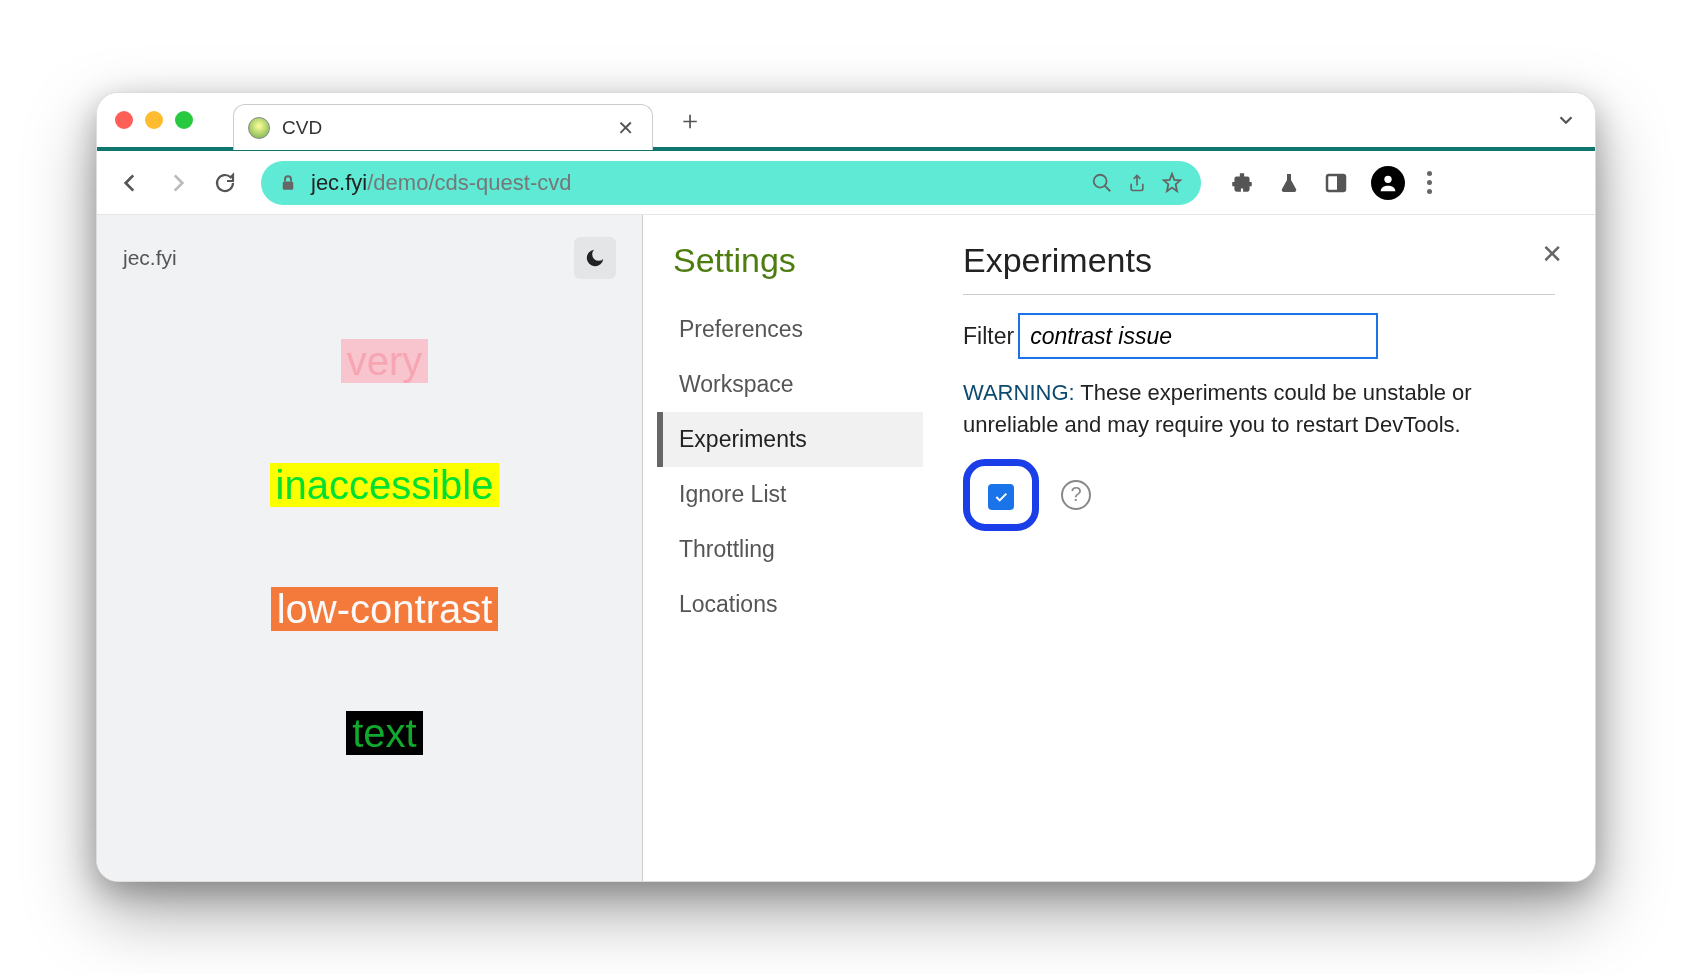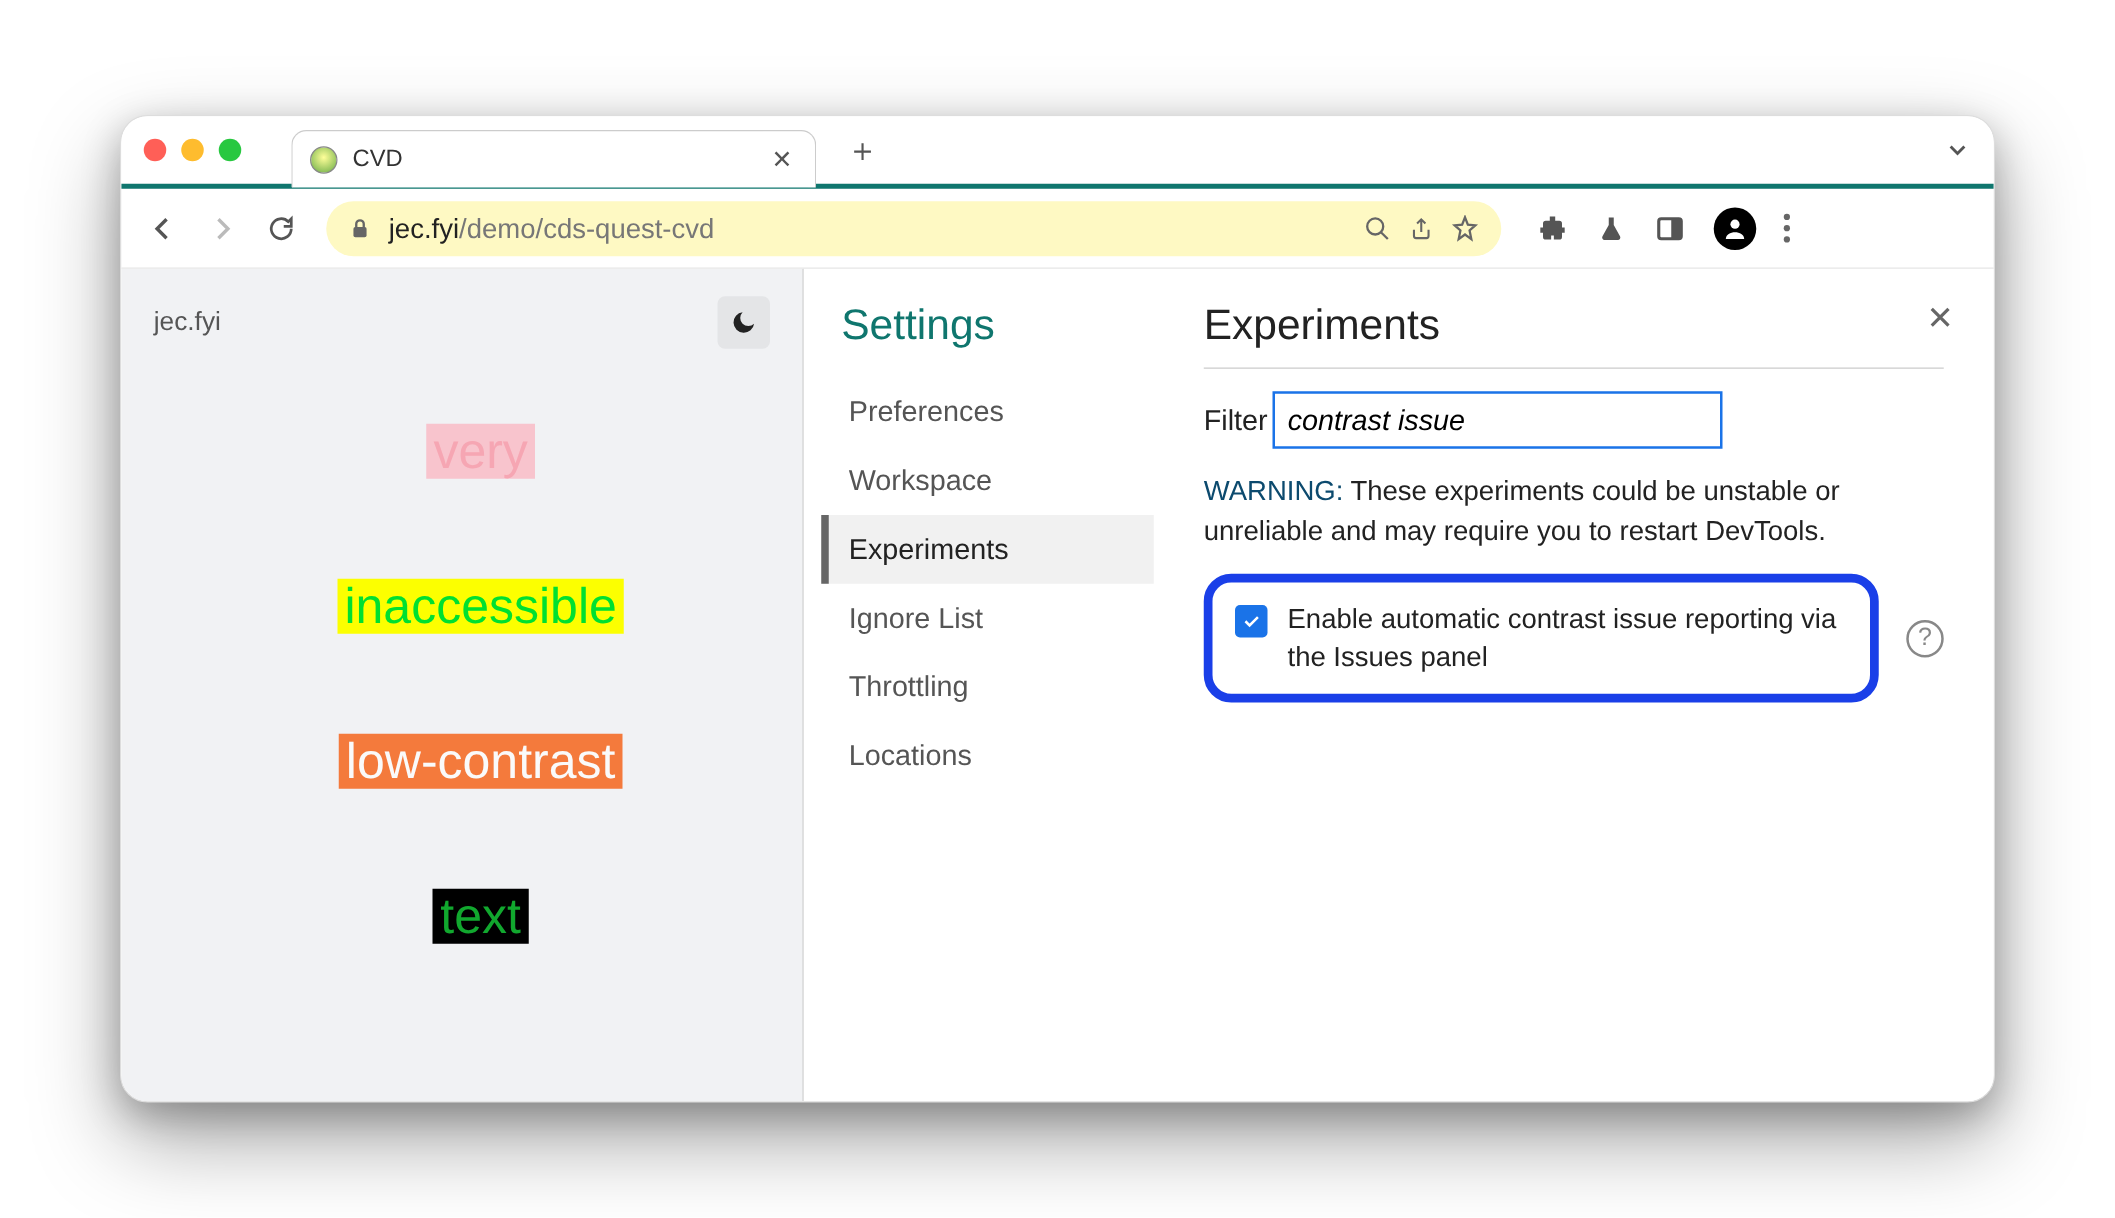--- a/index.html
+++ b/index.html
@@ -75,21 +75,21 @@
     gap: 18px;
     border-bottom: 1px solid #e5e5e5;
     color: #555;
   }
   .navbtn { width: 30px; text-align:center; color:#555; cursor:pointer; }
   .navbtn.disabled { color: #bbb; }
   .omnibox {
     flex: 1;
     max-width: 940px;
     height: 44px;
-    background: #fef9c3;
+    background: #5eead4;
     border-radius: 22px;
     display: flex;
     align-items: center;
     padding: 0 18px;
     gap: 14px;
     font-size: 22px;
     color: #555;
   }
   .omnibox .lock { color: #666; }
   .omnibox .url .host { color: #222; }
@@ -131,21 +131,21 @@
   .devtools {
     flex: 1;
     background: #fff;
     display: flex;
     padding: 26px 30px 0 30px;
     gap: 40px;
     position: relative;
   }
   .close-x { position:absolute; top: 24px; right: 32px; font-size: 26px; color: #666; cursor:pointer;}
   .sidebar { width: 250px; }
-  .settings-title { font-size: 34px; color: #0f766e; font-weight: 400; margin-bottom: 22px;}
+  .settings-title { font-size: 34px; color: #4d7c0f; font-weight: 400; margin-bottom: 22px;}
   .nav-item {
     font-size: 23px; color: #555; padding: 14px 10px 14px 16px;
     cursor: pointer; border-left: 6px solid transparent; margin-left:-16px;
   }
   .nav-item.active { background: #f1f1f1; color:#222; border-left-color: #666;}
   .main { flex: 1; padding-right: 10px;}
   .exp-title { font-size: 34px; color: #222; font-weight:400; border-bottom: 1px solid #ccc; padding-bottom: 14px; margin-bottom: 18px;}
   .filter-row { display:flex; align-items:center; gap: 4px; margin-bottom: 18px;}
   .filter-label { font-size: 23px; color:#222;}
   .filter-input {
@@ -310,21 +310,20 @@
         <div class="warning">
           <span class="w-red">WARNING:</span><span> These experiments could be unstable or unreliable and may require you to restart DevTools.</span>
         </div>
         <div class="exp-row">
           <div class="highlight-box">
             <span class="chk">
               <svg width="16" height="16" viewBox="0 0 24 24">
                   <path d="M5 12l5 5L20 7"></path>
                 </svg>
             </span>
-            <span class="exp-label">Enable automatic contrast issue reporting via the Issues panel</span>
           </div>
           <span class="help">?</span>
         </div>
       </div>
     </div>
   </div>
 
 </div>
 
 </body></html>

